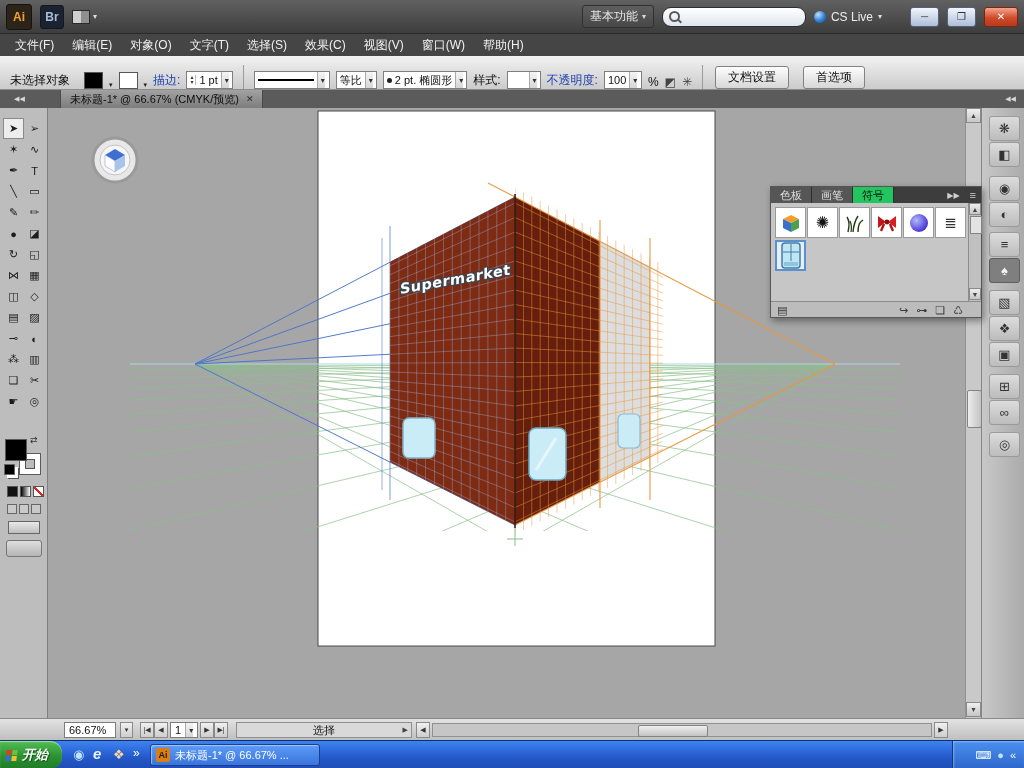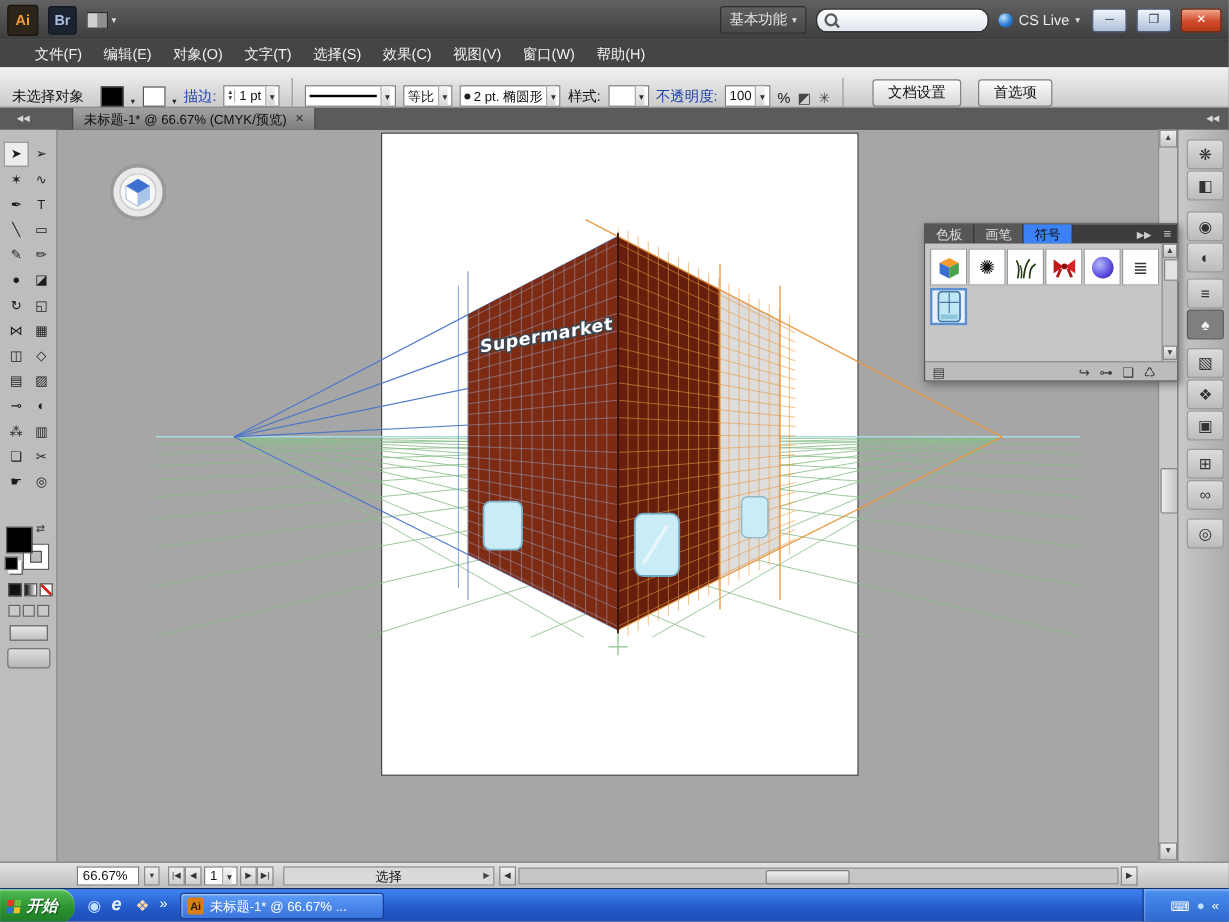--- a/index.html
+++ b/index.html
@@ -21,21 +21,21 @@
   #search-box{width:130px;height:18px;border-radius:9px;background:linear-gradient(#ffffff,#dfe5ee);
               border:1px solid #2e2e2e;display:flex;align-items:center;padding:0 6px;gap:4px}
   .lens{width:7px;height:7px;border:2px solid #5a5a5a;border-radius:50%;position:relative}
   .lens::after{content:"";position:absolute;left:6px;top:7px;width:5px;height:2px;background:#5a5a5a;transform:rotate(45deg)}
   #search-input{border:none;outline:none;background:transparent;width:96px;font-size:11px}
   .orb{width:12px;height:12px;border-radius:50%;background:radial-gradient(circle at 35% 30%,#bfe0ff,#2d7fd4 55%,#0d4a9c)}
   .winbtn{width:27px;height:18px;border:1px solid #51617f;border-radius:3px;display:flex;align-items:center;
           justify-content:center;font-size:10px;color:#27364f;background:linear-gradient(#f2f6fc,#aebdd6)}
   #close-btn{width:32px;background:linear-gradient(#f2a58c,#cf4a2a 55%,#b63a1c);border-color:#7e2410;color:#fff}
   
-  #menubar{left:0;top:34px;width:1024px;height:22px;background:#454545;display:flex;align-items:center;padding-left:20px;box-sizing:border-box}
+  #menubar{left:0;top:34px;width:1024px;height:22px;background:#454545;display:flex;align-items:center;padding-left:6px;box-sizing:border-box}
   .mi{color:#f0f0f0;padding:2px 9px;font-size:12px}
   
   #controlbar{left:0;top:56px;width:1024px;height:34px;background:linear-gradient(#f2f2f2,#cbcbcb);
               border-bottom:1px solid #8d8d8d;display:flex;align-items:flex-end;padding:0 10px;box-sizing:border-box;gap:6px}
   .link{color:#1b3fae;}
   .field{height:18px;background:#fff;border:1px solid #7f7f7f;display:inline-flex;align-items:center;
          padding:0 3px;gap:3px;font-size:11px;box-sizing:border-box}
   .dd{font-size:8px;color:#333;border-left:1px solid #aaa;padding-left:3px;align-self:stretch;display:flex;align-items:center;background:linear-gradient(#f4f4f4,#d6d6d6)}
   .swatch{width:17px;height:15px;border:1px solid #565656;position:relative}
   .sw-dd{font-size:7px;color:#222}
@@ -79,21 +79,21 @@
   
   #rightdock{left:981px;top:108px;width:43px;height:610px;background:linear-gradient(90deg,#c8c8c8,#ababab);border-left:1px solid #858585;box-sizing:border-box}
   .dockbtn{position:absolute;left:7px;width:29px;height:23px;display:flex;align-items:center;justify-content:center;
            font-size:13px;color:#333;border:1px solid #9a9a9a;border-radius:3px;background:linear-gradient(#dcdcdc,#bcbcbc)}
   .dockbtn.pressed{background:#7f7f7f;color:#f2f2f2;border-color:#5e5e5e}
   
   #sympanel{left:770px;top:186px;width:212px;height:132px;background:#bcbcbc;border:1px solid #565656;
             box-shadow:2px 3px 7px rgba(0,0,0,.4);z-index:6;box-sizing:border-box}
   #symtabs{height:16px;background:#3d3d3d;display:flex;align-items:stretch}
   .ptab{padding:1px 9px;font-size:11px;color:#ddd;background:#565656;border-right:1px solid #2e2e2e;display:flex;align-items:center}
-  .ptab.active{background:#3b82f6;color:#0d0d0d}
+  .ptab.active{background:#22c55e;color:#0d0d0d}
   #symtabs .spacer{flex:1}
   .ptab-ico{color:#cfcfcf;display:flex;align-items:center;padding:0 5px;font-size:8px}
   #symbody{position:absolute;left:0;top:16px;width:197px;height:98px;background:#c6c6c6}
   .symcell{position:absolute;width:31px;height:31px;background:#fff;border:1px solid #9a9a9a;box-sizing:border-box;
            display:flex;align-items:center;justify-content:center}
   .symcell.selected{border:2px solid #5a8fd0;background:#e6f0fa}
   #symscroll{position:absolute;left:197px;top:16px;width:13px;height:98px;background:#c0c0c0;border-left:1px solid #8d8d8d;box-sizing:border-box}
   #symthumb{position:absolute;left:1px;top:13px;width:10px;height:16px;background:#e3e3e3;border:1px solid #848484}
   #symfooter{position:absolute;left:0;top:114px;width:210px;height:17px;border-top:1px solid #8c8c8c;
              display:flex;align-items:center;gap:8px;padding:0 6px;box-sizing:border-box}
@@ -142,21 +142,21 @@
   </div>
   <div style="flex:1"></div>
   <div class="tb-btn">
     <span>基本功能</span>
     <span class="dd-glyph">▾</span>
   </div>
   <div id="search-box">
     <span class="lens"></span>
     <input id="search-input" style="">
   </div>
-  <div style="display:flex;align-items:center;gap:5px;margin-right:2px">
+  <div style="display:flex;align-items:center;gap:5px;margin-right:20px">
     <span class="orb"></span>
     <span style="color:#ececec">CS Live</span>
     <span class="dd-glyph">▾</span>
   </div>
   <div class="winbtn">─</div>
   <div class="winbtn">❐</div>
   <div class="winbtn" id="close-btn">✕</div>
 </div>
 
 <div id="menubar" class="abs">
@@ -207,21 +207,21 @@
   </span>
   <span class="link">不透明度:</span>
   <span class="field" style="width:38px">
     <span>100</span>
     <span class="dd">▾</span>
   </span>
   <span>%</span>
   <span class="mini-ico">◩</span>
   <span class="mini-ico">✳</span>
   <span class="vsep"></span>
-  <span class="xpbtn" style="margin-left:14px">文档设置</span>
+  <span class="xpbtn" style="margin-left:2px">文档设置</span>
   <span class="xpbtn" style="margin-left:8px">首选项</span>
 </div>
 
 <div id="tabbar" class="abs">
   <span class="chev" style="left:14px">◀◀</span>
   <div id="doc-tab">
     <span>未标题-1* @ 66.67% (CMYK/预览)</span>
     <span class="x">✕</span>
   </div>
   <span class="chev" style="right:8px">◀◀</span>

